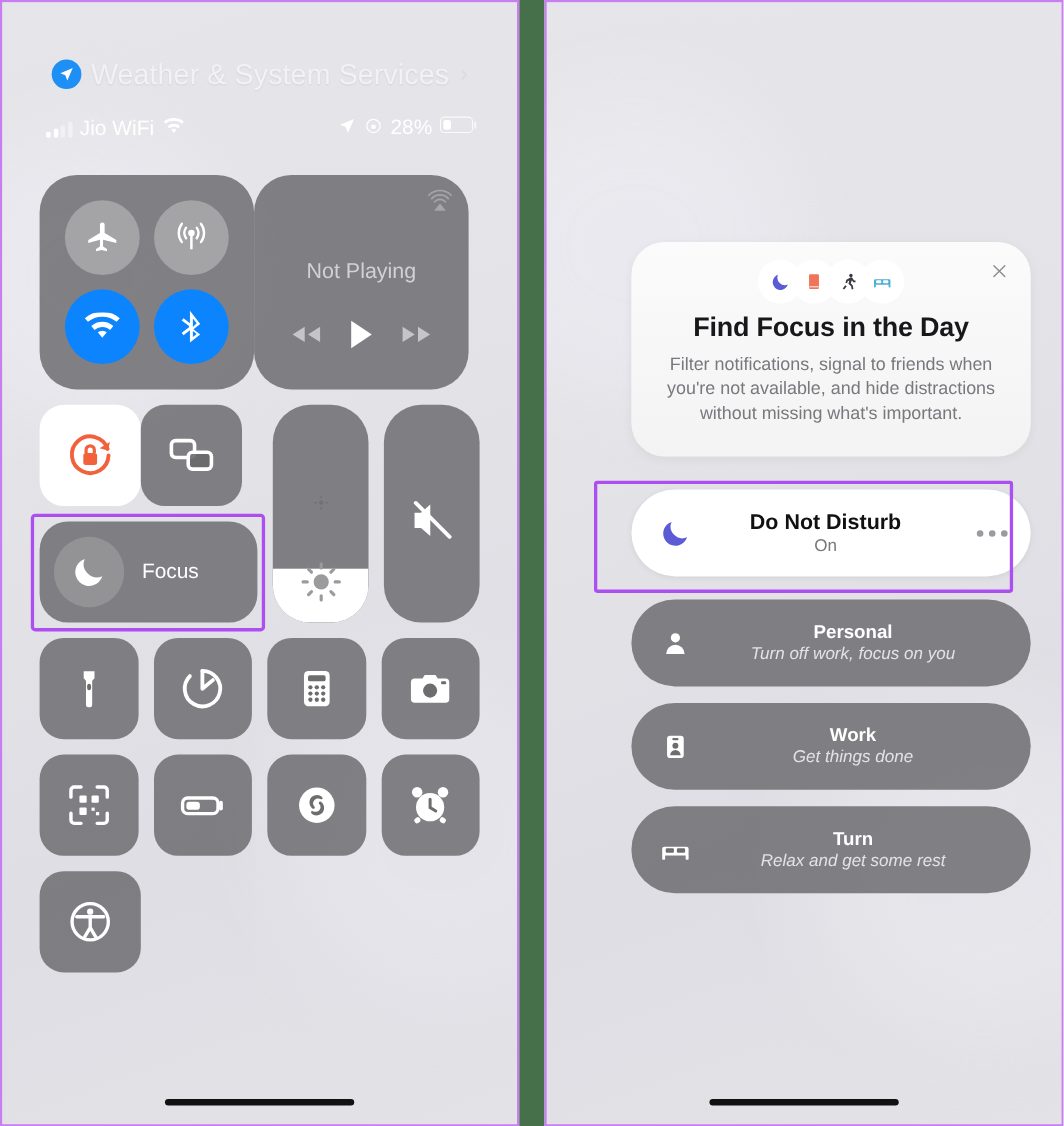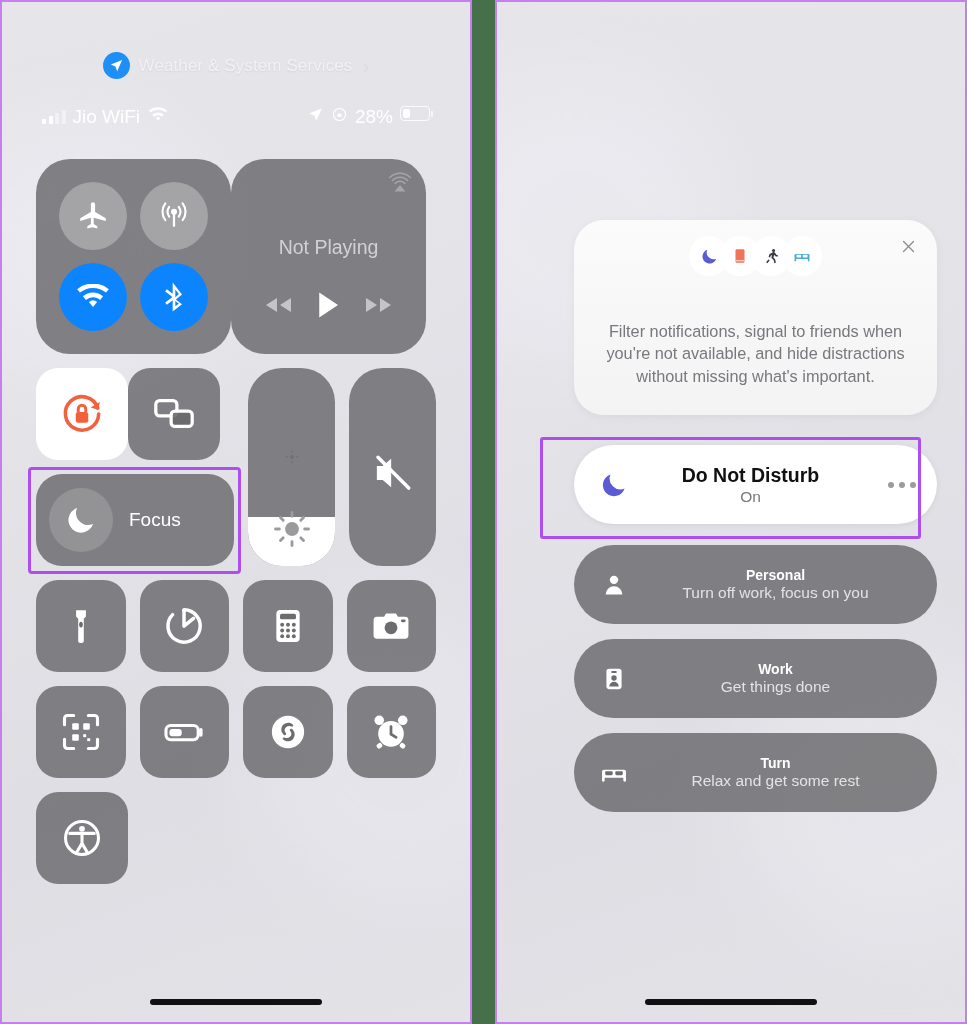--- a/index.html
+++ b/index.html
@@ -37,21 +37,21 @@
     position: absolute; top: 50px; left: 0; right: 0;
     display: flex; align-items: center; justify-content: center; gap: 9px;
   }
   .loc-badge {
     width: 27px; height: 27px; border-radius: 50%;
     background: #1e8ff5; display:flex; align-items:center; justify-content:center;
     flex: none;
   }
   .loc-badge svg { width: 15px; height: 15px; display:block; }
   .weather-text {
-    font-size: 17px; color: #f2f2f4; letter-spacing: .1px;
+    font-size: 26px; color: #f2f2f4; letter-spacing: .1px;
     text-shadow: 0 1px 2px rgba(0,0,0,.08);
   }
   .chev {
     font-size: 21px; color: #dcdcdf; line-height: 1; font-weight: 300;
     margin-left: 1px;
   }
 
   .status-row {
     position: absolute; top: 104px; left: 40px; right: 40px;
     display: flex; align-items: center; justify-content: space-between;
@@ -203,22 +203,22 @@
   }
 
   .mode-row {
     position:absolute; left:549px; width:363px; height:79px;
     background: rgba(105,105,108,.82);
     border-radius: 40px;
     display:flex; align-items:center;
   }
   .mode-icon { width: 80px; display:flex; align-items:center; justify-content:center; flex:none; }
   .mode-center { flex:1; text-align:center; margin-left:-40px; }
-  .mode-title { font-size: 14px; font-weight: bold; color:#fff; }
-  .mode-sub { font-size: 15.5px; color:#e3e3e5; margin-top:1px; }
+  .mode-title { font-size: 17px; font-weight: bold; color:#fff; }
+  .mode-sub { font-size: 15.5px; color:#e3e3e5; margin-top:1px;font-style:italic; }
 
   .home-ind {
     position:absolute; bottom: 17px; left:50%; transform: translateX(-50%);
     width: 172px; height: 6px; background:#111; border-radius: 4px;
   }
 </style>
 </head>
 <body>
 
 <div class="root">
@@ -519,20 +519,21 @@
             <rect x="5.4" y="10.6" width="5.6" height="3.2" rx=".9" fill="#fff"></rect>
             <rect x="13" y="10.6" width="5.6" height="3.2" rx=".9" fill="#fff"></rect>
           </svg>
         </span>
       </div>
       <div class="promo-close">
         <svg width="17" height="17" viewBox="0 0 24 24">
             <path d="M5 5 19 19M19 5 5 19" stroke="#8c8c90" stroke-width="1.8" stroke-linecap="round" fill="none"></path>
           </svg>
       </div>
+      <div class="promo-title">Find Focus in the Day</div>
       <div class="promo-sub">Filter notifications, signal to friends when you're not available, and hide distractions without missing what's important.</div>
     </div>
 
     <div class="dnd-row" style="left:77px;">
       <span class="dnd-icon">
         <svg width="30" height="30" viewBox="0 0 24 24">
             <path d="M20.5 14.8A8.6 8.6 0 0 1 9.2 3.6 8.9 8.9 0 1 0 20.5 14.8z" fill="#5b5bd6"></path>
           </svg>
       </span>
       <span class="dnd-center">

